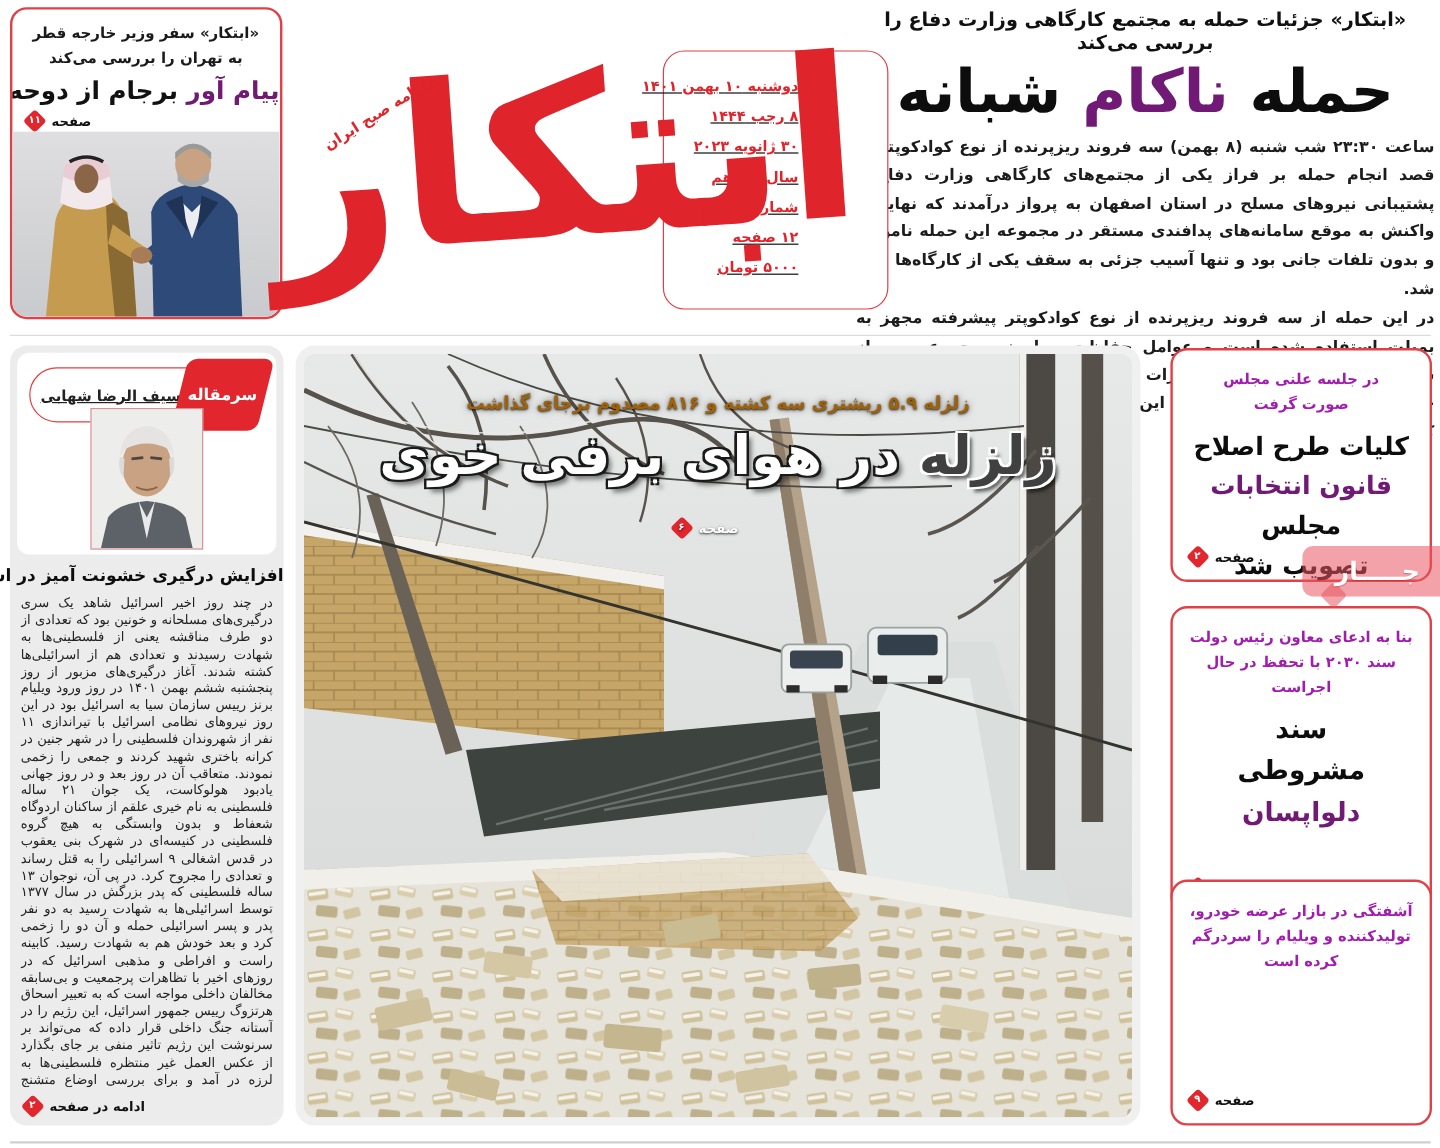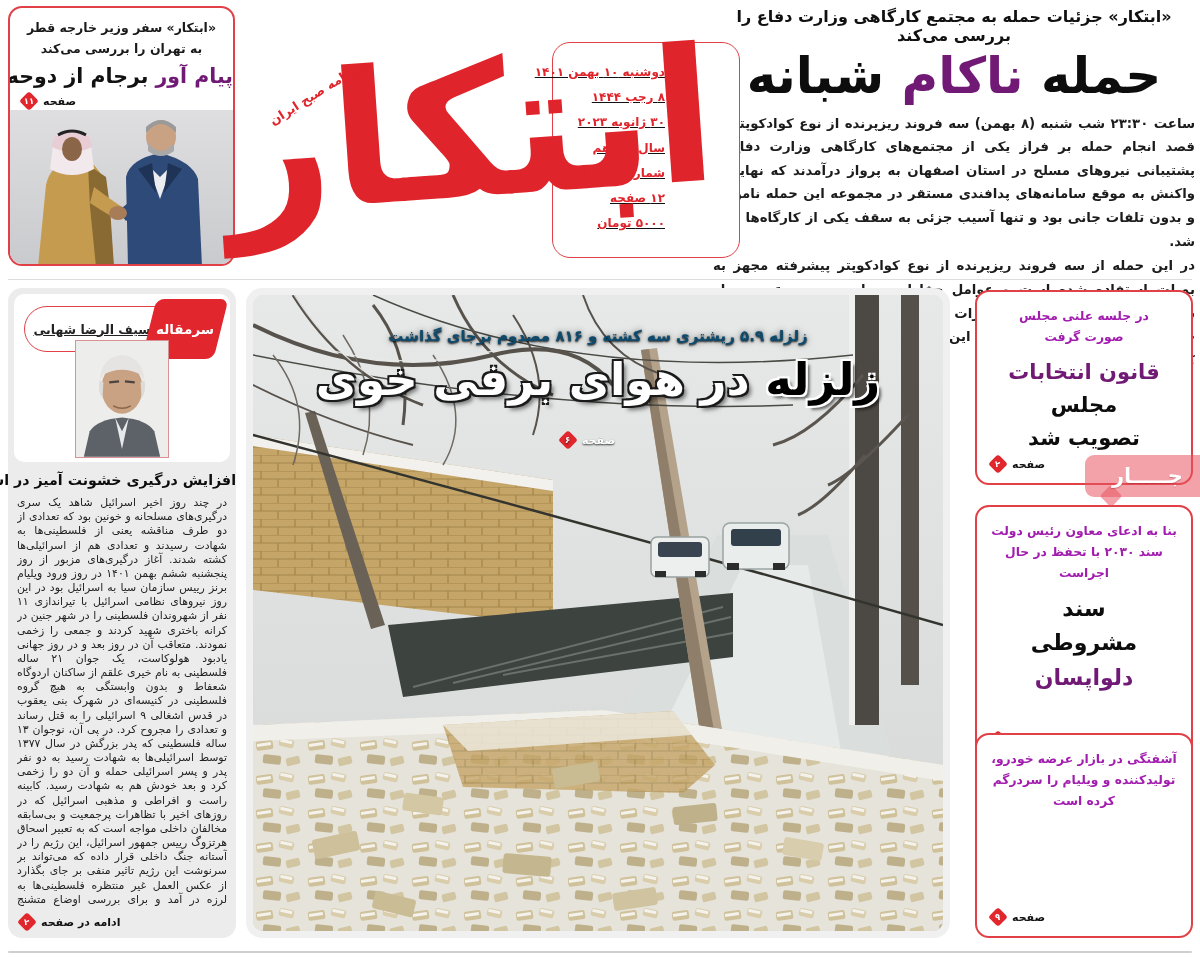--- a/index.html
+++ b/index.html
@@ -74,25 +74,25 @@
                  font-size:14.2px; font-weight:900; color:#0d0d0d; white-space:nowrap; }
   .ed-body { position:absolute; top:208px; left:9px; right:9px; bottom:32px;
              font-size:10.9px; line-height:1.3; text-align:justify; color:#222; overflow:hidden; }
   .ed-badge { position:absolute; bottom:9px; left:12px; }
 
   
   .photo-box { position:absolute; left:246px; top:288px; width:704px; height:650px;
                background:#f0f0f0; border-radius:16px; }
   .photo-frame { position:absolute; inset:7px; border-radius:10px; overflow:hidden; background:#dfe1e0; }
   .photo-caption { position:absolute; top:32px; left:0; right:0; text-align:center;
-                   font-size:15px; font-weight:bold; color:#0c4a6e;
+                   font-size:15px; font-weight:bold; color:#a16207;
                    text-shadow:0 1px 2px rgba(0,0,0,.85), 0 0 6px rgba(0,0,0,.5); }
   .photo-headline { position:absolute; top:58px; left:0; right:0; text-align:center;
                     font-size:45px; font-weight:900; letter-spacing:-1px; white-space:nowrap; }
-  .photo-headline .accent { color:#000000;
+  .photo-headline .accent { color:#404040;
       text-shadow:-2px -2px 0 #fff, 2px -2px 0 #fff, -2px 2px 0 #fff, 2px 2px 0 #fff, 4px 4px 3px rgba(0,0,0,.55); }
   .photo-headline .rest { color:#fff;
       text-shadow:-2px -2px 0 #1a1a1a, 2px -2px 0 #1a1a1a, -2px 2px 0 #1a1a1a, 2px 2px 0 #1a1a1a, 4px 4px 4px rgba(0,0,0,.5); }
   .photo-badge { position:absolute; top:138px; left:308px; color:#fff;
                  text-shadow:0 1px 2px rgba(0,0,0,.8); }
 
   
   .side-box { position:absolute; left:975px; width:218px; border:2px solid #e04046;
               border-radius:14px; background:#fff; text-align:center; }
   .side-box .kicker { margin-top:14px; padding:0 13px; font-size:12.3px; font-weight:bold;
@@ -318,20 +318,21 @@
       </div>
     </div>
   </div>
 
   <div class="side-box box1">
     <div class="kicker">
       <div>در جلسه علنی مجلس</div>
       <div>صورت گرفت</div>
     </div>
     <div class="hl">
+      <div>کلیات طرح اصلاح</div>
       <div><span class="red">قانون انتخابات</span><span> مجلس</span></div>
       <div>تصویب شد</div>
     </div>
     <div class="badge side-badge">
       <span>صفحه</span>
       <span class="diamond">
           <span>۲</span>
         </span>
     </div>
   </div>

